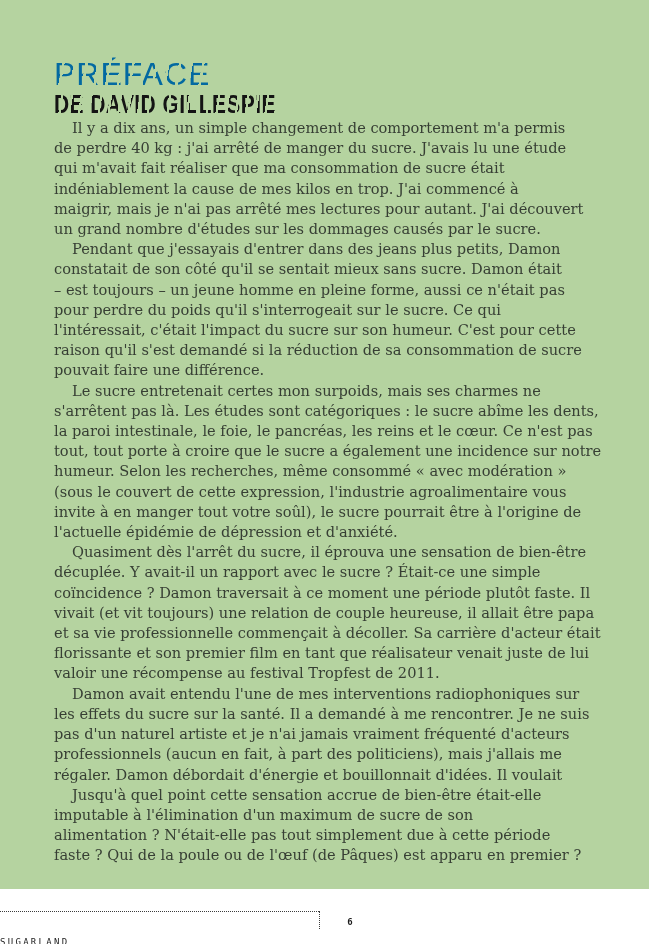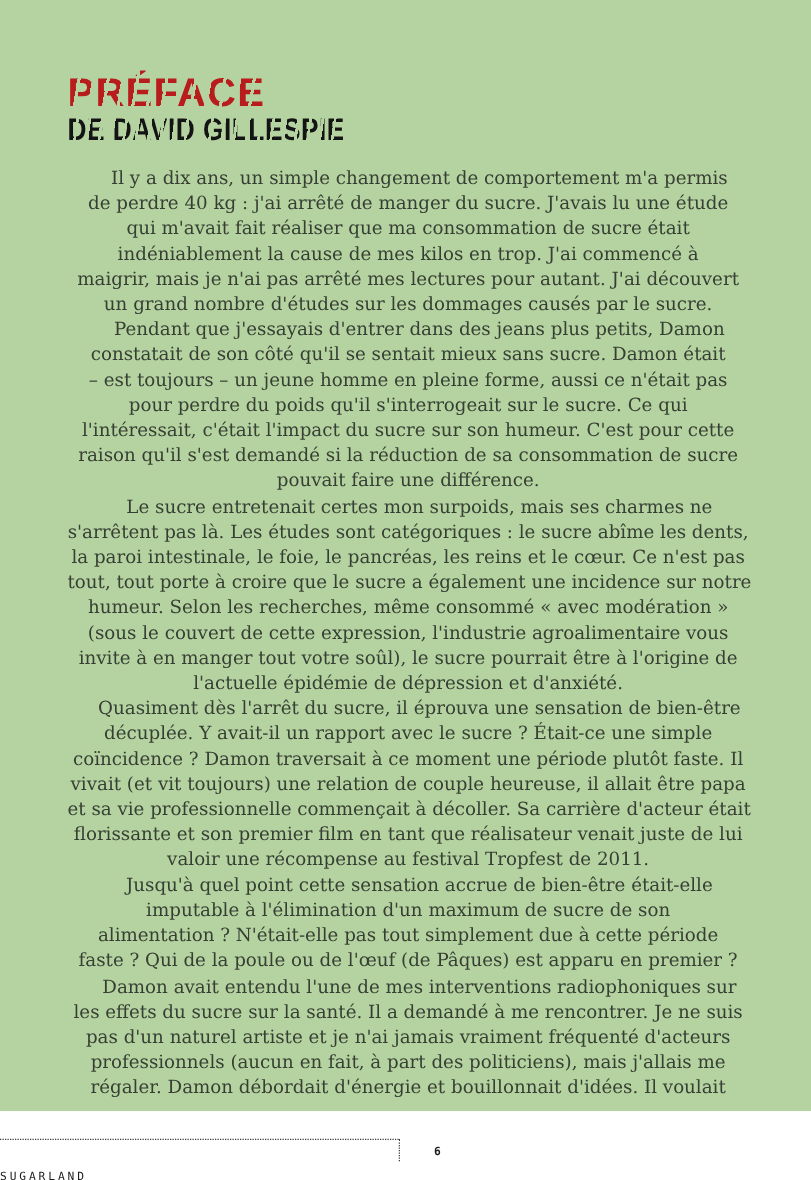--- a/index.html
+++ b/index.html
@@ -22,25 +22,25 @@
     width: 649px; height: 889px;
     background: #b5d3a0;
   }
   .content {
     padding: 57px 50px 0 54px;
   }
   .chapter-title {
     position: relative;
     margin: 0;
     font-family: "Liberation Sans", sans-serif;
-    font-weight: bold;
+    font-weight: normal;
     font-size: 32px;
     line-height: 34px;
     letter-spacing: 1px;
-    color: #b91c1c;
+    color: #0369a1;
   }
   .chapter-subtitle {
     position: relative;
     margin: 0;
     font-family: "Liberation Sans", sans-serif;
     font-weight: bold;
     font-size: 25px;
     line-height: 27px;
     letter-spacing: 0.5px;
     color: #141414;
@@ -53,26 +53,24 @@
     content: "";
     position: absolute;
     inset: 0;
     background: repeating-linear-gradient(100deg,
       transparent 0px, transparent 9px,
       #b5d3a0 9px, #b5d3a0 11.5px);
     pointer-events: none;
   }
 
   .body-text {
-    margin-top: 15px;
     font-family: "DejaVu Serif", "Liberation Serif", serif;
     font-size: 14.6px;
     line-height: 20.2px;
     color: #373f34;
-    text-align: center;
   }
   .body-text p {
     margin: 0;
     white-space: pre;       
     text-indent: 18px;      
   }
 
   
   .reader-footer {
     position: absolute;
@@ -149,29 +147,29 @@
 (sous le couvert de cette expression, l'industrie agroalimentaire vous
 invite à en manger tout votre soûl), le sucre pourrait être à l'origine de
 l'actuelle épidémie de dépression et d'anxiété.</p>
         <p>Quasiment dès l'arrêt du sucre, il éprouva une sensation de bien-être
 décuplée. Y avait-il un rapport avec le sucre ? Était-ce une simple
 coïncidence ? Damon traversait à ce moment une période plutôt faste. Il
 vivait (et vit toujours) une relation de couple heureuse, il allait être papa
 et sa vie professionnelle commençait à décoller. Sa carrière d'acteur était
 florissante et son premier film en tant que réalisateur venait juste de lui
 valoir une récompense au festival Tropfest de 2011.</p>
-        <p>Jusqu'à quel point cette sensation accrue de bien-être était-elle
-imputable à l'élimination d'un maximum de sucre de son
-alimentation ? N'était-elle pas tout simplement due à cette période
-faste ? Qui de la poule ou de l'œuf (de Pâques) est apparu en premier ?</p>
         <p>Damon avait entendu l'une de mes interventions radiophoniques sur
 les effets du sucre sur la santé. Il a demandé à me rencontrer. Je ne suis
 pas d'un naturel artiste et je n'ai jamais vraiment fréquenté d'acteurs
 professionnels (aucun en fait, à part des politiciens), mais j'allais me
 régaler. Damon débordait d'énergie et bouillonnait d'idées. Il voulait</p>
+        <p>Jusqu'à quel point cette sensation accrue de bien-être était-elle
+imputable à l'élimination d'un maximum de sucre de son
+alimentation ? N'était-elle pas tout simplement due à cette période
+faste ? Qui de la poule ou de l'œuf (de Pâques) est apparu en premier ?</p>
       </div>
 
     </div>
   </div>
 
   <div class="reader-footer">
     <div class="footer-rule"></div>
     <div class="footer-tick"></div>
     <div class="footer-book-title">SUGARLAND</div>
     <div class="footer-page-number">6</div>

